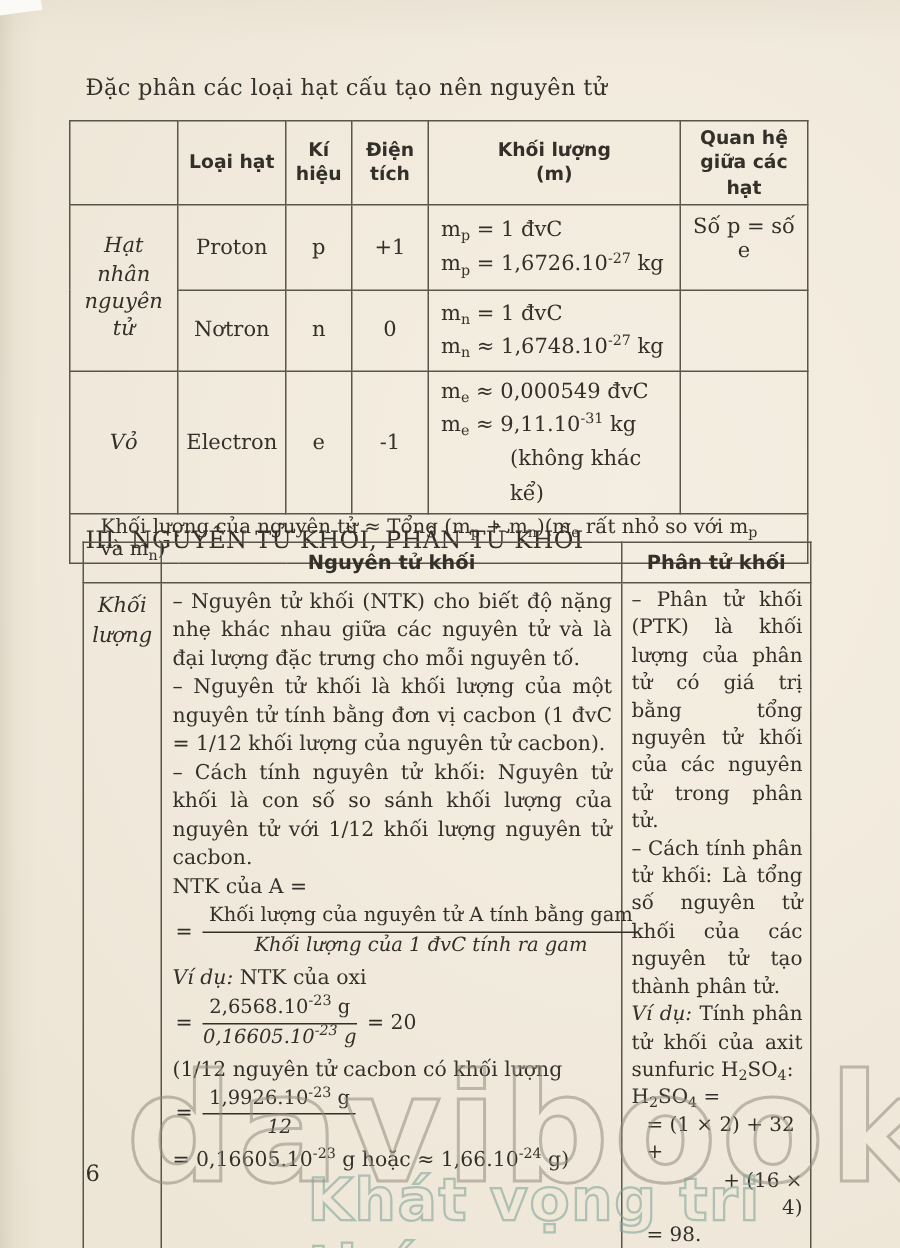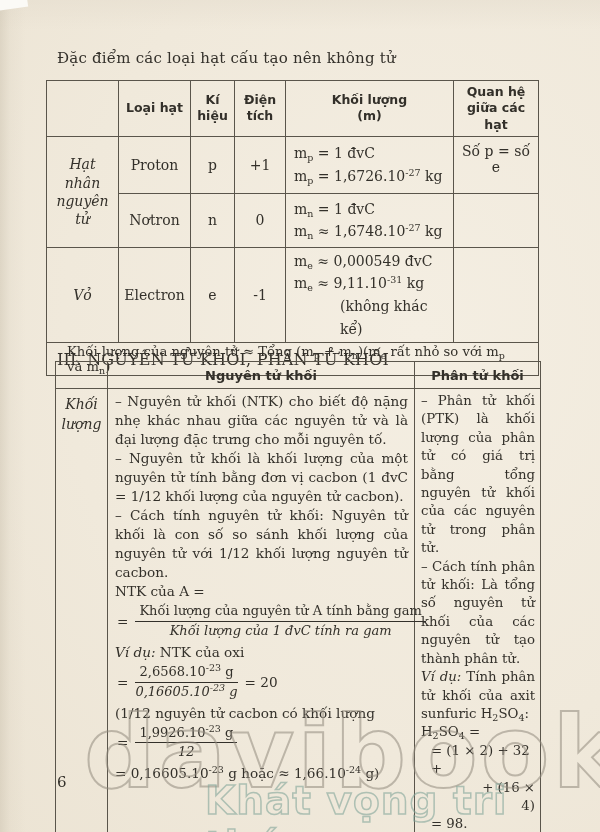--- a/index.html
+++ b/index.html
@@ -65,21 +65,21 @@
     position:absolute;left:205px;top:778px;z-index:5;pointer-events:none;
     font-family:"DejaVu Sans", sans-serif;font-weight:bold;font-size:39px;letter-spacing:1px;
     color:transparent;-webkit-text-stroke:1.5px rgba(130,165,153,0.6);
   }
 </style>
 </head>
 <body>
 
 <div class="corner"></div>
 
-<div class="intro">Đặc điểm các loại hạt cấu tạo nên không tử</div>
+<div class="intro">Đặc phân các loại hạt cấu tạo nên nguyên tử</div>
 
 <table class="t1">
   <colgroup>
     <col style="width:72px">
       <col style="width:72px">
       <col style="width:44px">
     <col style="width:51px">
       <col style="width:168px">
       <col style="width:85px">
   </colgroup>

